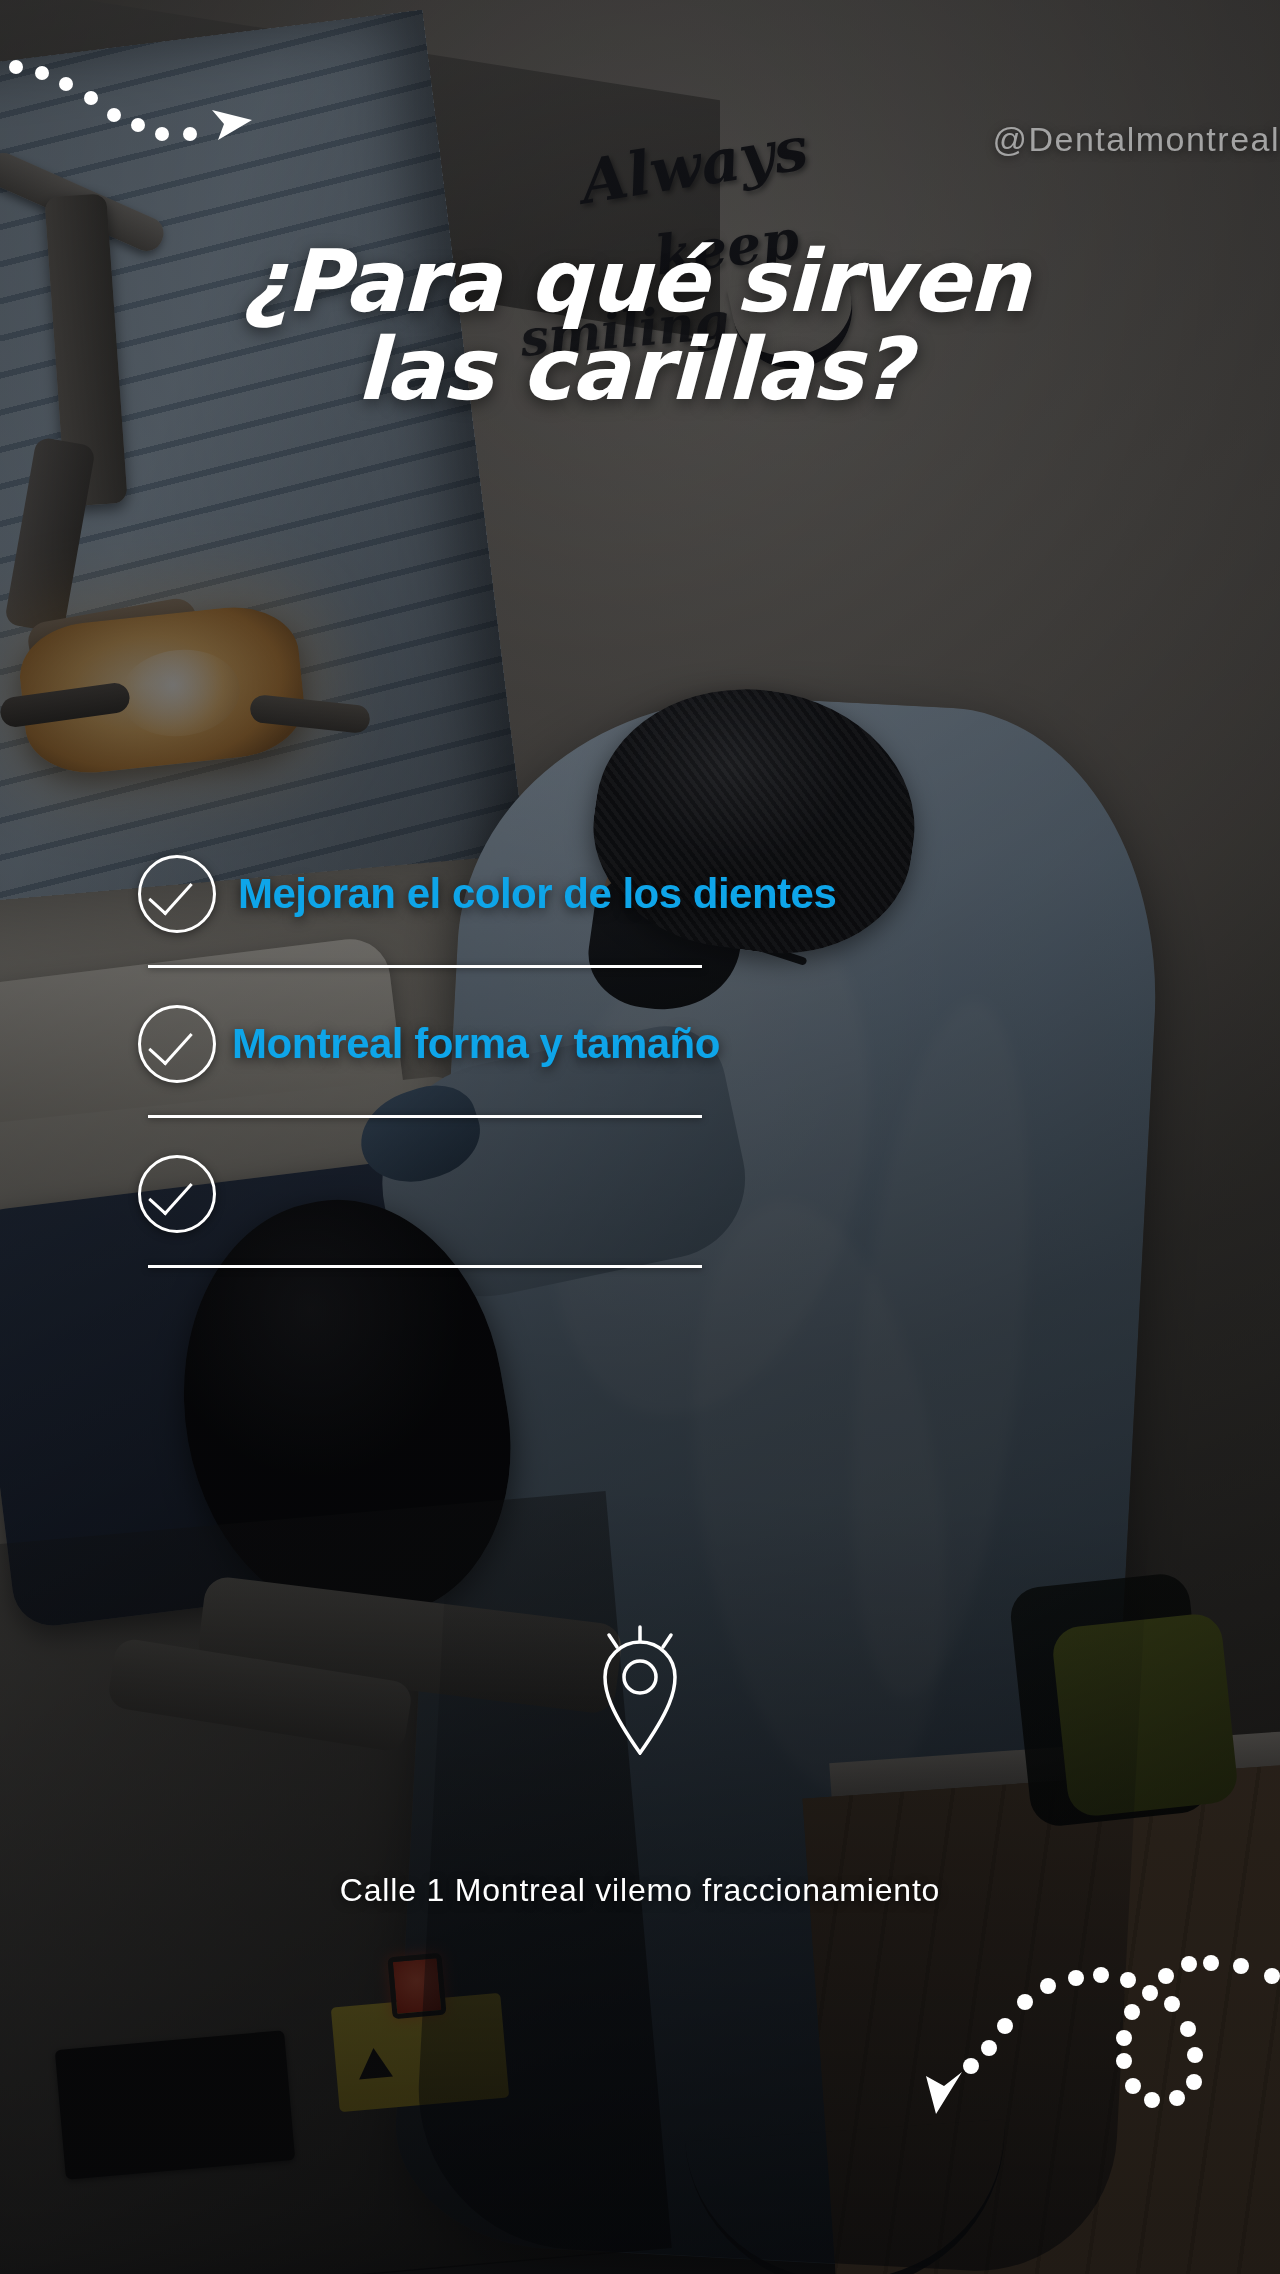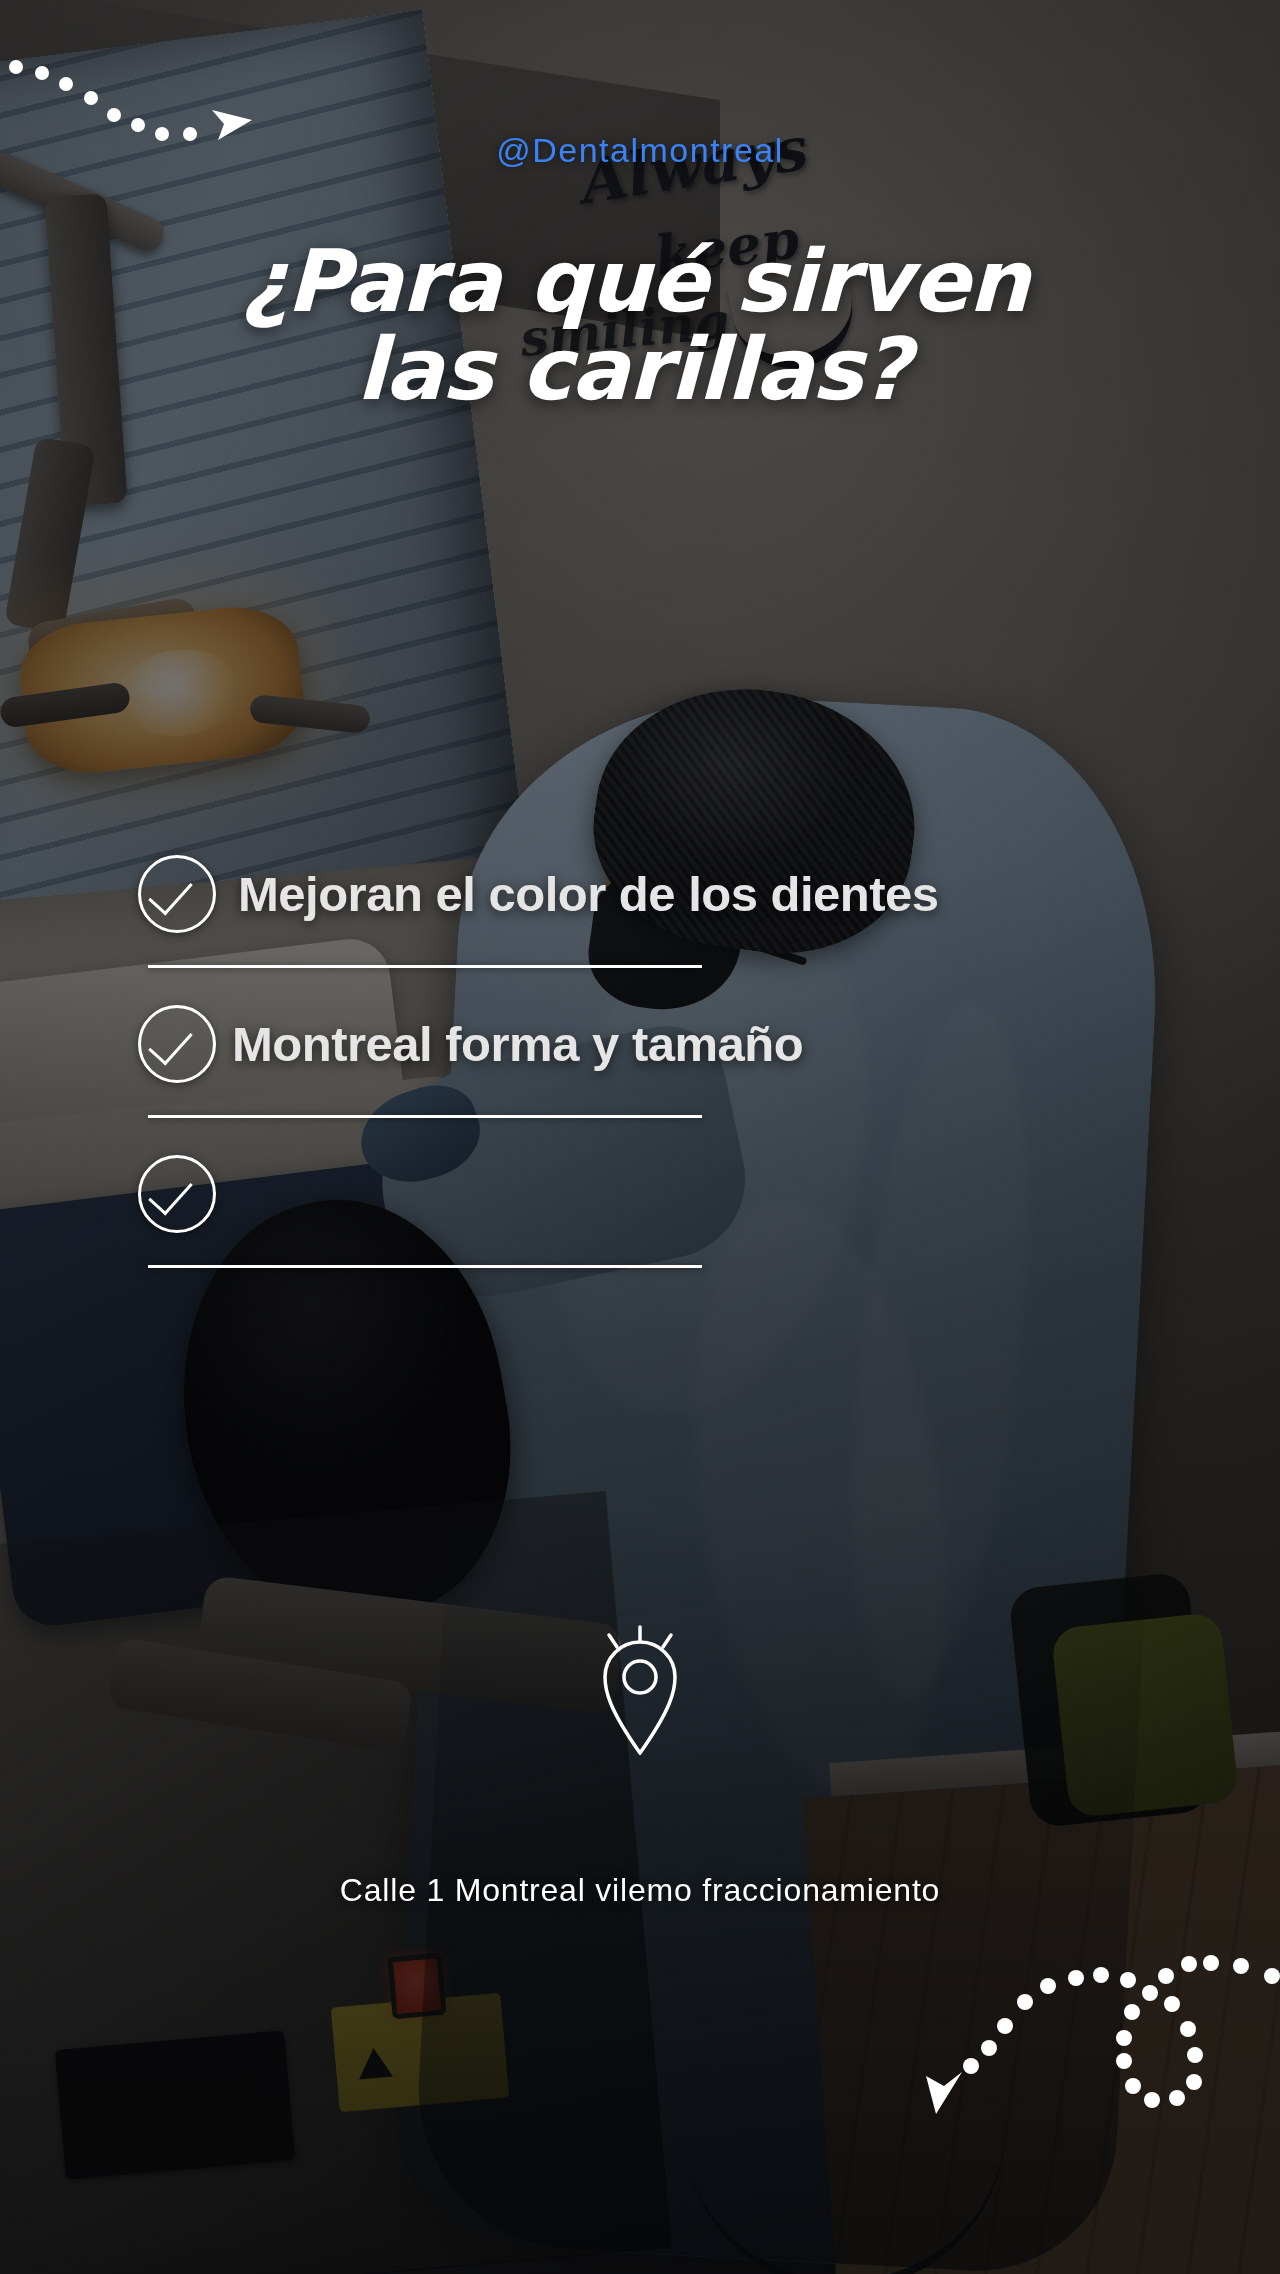--- a/index.html
+++ b/index.html
@@ -272,25 +272,24 @@
     background:
       radial-gradient(120% 70% at 50% 12%, rgba(0,0,0,.18), rgba(0,0,0,.48) 70%),
       linear-gradient(180deg, rgba(14,18,24,.42) 0%, rgba(14,18,24,.30) 38%, rgba(10,13,18,.40) 72%, rgba(8,10,14,.52) 100%);
   }
 
   
   .overlay{position:absolute;inset:0;}
 
   .handle{
     position:absolute;left:0;right:0;top:120px;
-    text-align:center;color:#3b82f6;
+    text-align:right;color:#a3a3a3;
     font-family:"Liberation Sans",sans-serif;
     font-size:34px;letter-spacing:1.5px;font-weight:300;
     text-shadow:0 2px 8px rgba(0,0,0,.55);
-    margin-top:11px;
   }
 
   .headline{
     position:absolute;left:0;right:0;top:238px;
     text-align:center;color:#ffffff;
     font-family:"DejaVu Sans",sans-serif;
     font-weight:700;font-style:italic;
     font-size:86px;line-height:1.02;
     letter-spacing:-1px;
     text-shadow:0 4px 16px rgba(0,0,0,.55);
@@ -308,22 +307,22 @@
     position:relative;
     box-shadow:0 2px 10px rgba(0,0,0,.45);
   }
   .check:before{
     content:"";position:absolute;left:18px;top:14px;
     width:20px;height:38px;
     border-right:3px solid #fff;border-bottom:3px solid #fff;
     transform:rotate(42deg);
   }
   .item .label{
-    color:#e5e5e5;font-family:"Liberation Sans",sans-serif;
-    font-weight:700;font-size:49px;letter-spacing:-.5px;
+    color:#0ea5e9;font-family:"Liberation Sans",sans-serif;
+    font-weight:700;font-size:42px;letter-spacing:-.5px;
     text-shadow:0 3px 12px rgba(0,0,0,.65);
     white-space:nowrap;
   }
   .item .rule{
     position:absolute;height:3px;background:#ffffff;
     box-shadow:0 1px 6px rgba(0,0,0,.5);
   }
   .i1 .label{margin-left:6px;}
   .i1 .rule{left:148px;right:578px;width:auto;top:110px;}
   .i2 .rule{left:148px;right:578px;top:110px;}

